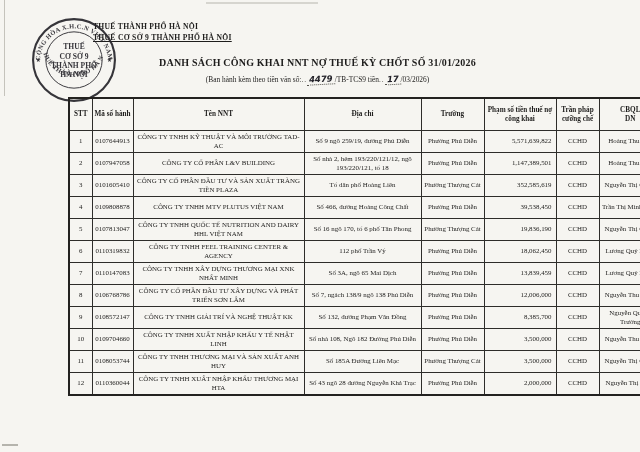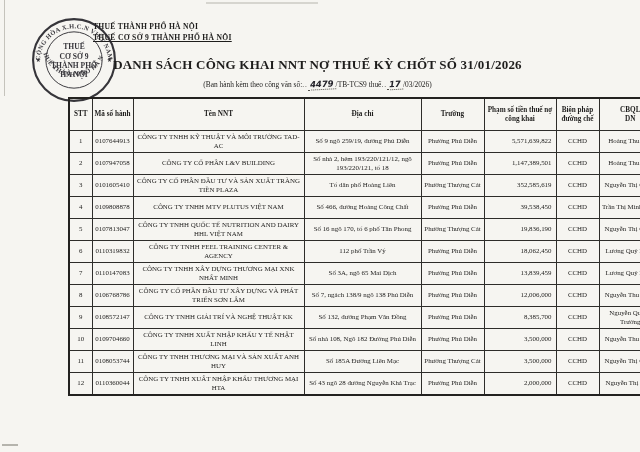--- a/index.html
+++ b/index.html
@@ -16,21 +16,21 @@
   
   .artifact-left-crease{position:absolute;left:4px;top:0;width:1px;height:96px;background:#b9b6af;opacity:.8;}
   .artifact-top-streak{position:absolute;left:206px;top:2px;width:112px;height:2px;background:#c9c7c1;opacity:.7;}
   .artifact-bottom-mark{position:absolute;left:2px;top:444px;width:16px;height:2px;background:#8a8881;opacity:.6;}
 
   
   .org-block{position:absolute;left:93px;top:21px;line-height:1.45;}
   .org-line1{font-size:7.6px;font-weight:bold;letter-spacing:.3px;}
   .org-line2{font-size:7.6px;font-weight:bold;letter-spacing:.3px;text-decoration:underline;}
   .title-block{position:absolute;left:90px;top:57px;width:455px;text-align:center;}
-  .doc-title{font-size:13px;font-weight:bold;letter-spacing:.2px;}
+  .doc-title{font-size:10px;font-weight:bold;letter-spacing:.2px;}
   .doc-subtitle{font-size:7.4px;margin-top:6px;}
   .handwritten{
     font-family:"DejaVu Sans",sans-serif;
     font-style:italic;font-weight:bold;font-size:8.5px;
     display:inline-block;transform:rotate(-3deg);
     border-bottom:1px dotted #55534e;
     padding:0 2px;color:#24232a;
   }
   .dots{letter-spacing:1px;color:#3a3935;}
 
@@ -86,21 +86,21 @@
       <text class="center-text" x="50" y="38">THUẾ</text>
       <text class="center-text" x="50" y="48.5">CƠ SỞ 9</text>
       <text class="center-text" x="50" y="59">THÀNH PHỐ</text>
       <text class="center-text" x="50" y="69.5">HÀ NỘI</text>
     </svg>
   </div>
 
   <div class="title-block">
     <div class="doc-title">DANH SÁCH CÔNG KHAI NNT NỢ THUẾ KỲ CHỐT SỐ 31/01/2026</div>
     <div class="doc-subtitle">
-      <span>(Ban hành kèm theo công văn số:</span><span class="dots">..</span><span class="handwritten">4479</span><span>/TB-TCS9 thuế</span><span class="dots">..</span><span class="handwritten">17</span><span>/03/2026)</span>
+      <span>(Ban hành kèm theo tiền văn số:</span><span class="dots">..</span><span class="handwritten">4479</span><span>/TB-TCS9 tiền</span><span class="dots">..</span><span class="handwritten">17</span><span>/03/2026)</span>
     </div>
   </div>
 
   <div class="debt-table-wrap">
     <table>
       <colgroup>
         <col class="c-stt">
           <col class="c-ma">
           <col class="c-ten">
           <col class="c-dia">
@@ -110,21 +110,21 @@
           <col class="c-cbql">
       </colgroup>
       <thead>
         <tr>
           <th>STT</th>
           <th>Mã số hành</th>
           <th>Tên NNT</th>
           <th>Địa chỉ</th>
           <th>Trường</th>
           <th>Phạm số tiền thuế nợ công khai</th>
-          <th>Biện pháp đường chế</th>
+          <th>Trần pháp cưỡng chế</th>
           <th>CBQL
 DN</th>
         </tr>
       </thead>
       <tbody>
           <tr>
       <td>1</td>
       <td>0107644913</td>
       <td class="name">CÔNG TY TNHH KỸ THUẬT VÀ MÔI TRƯỜNG TAD-AC</td>
       <td>Số 9 ngõ 259/19, đường Phú Diễn</td>

